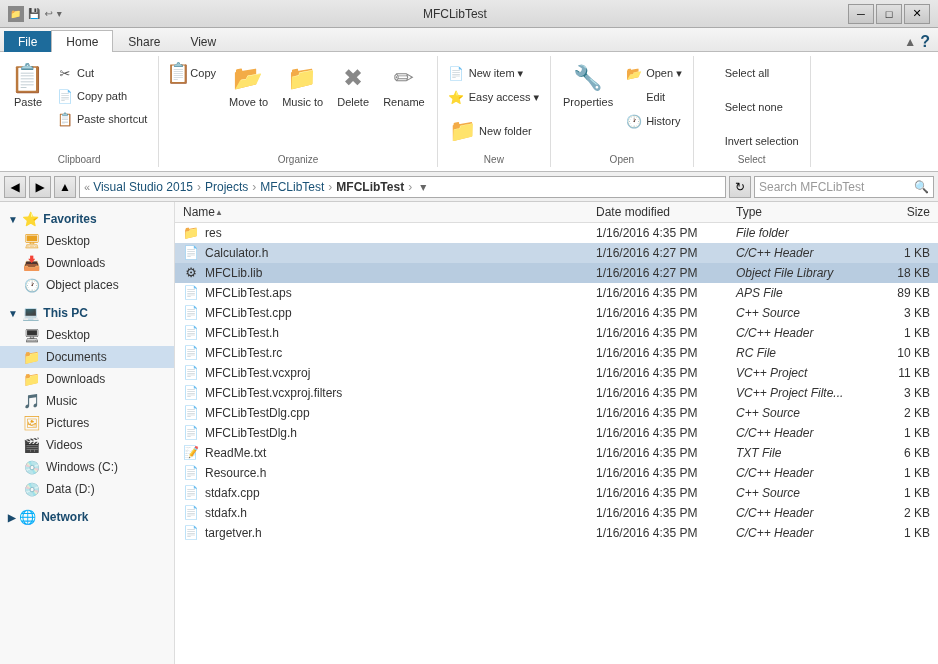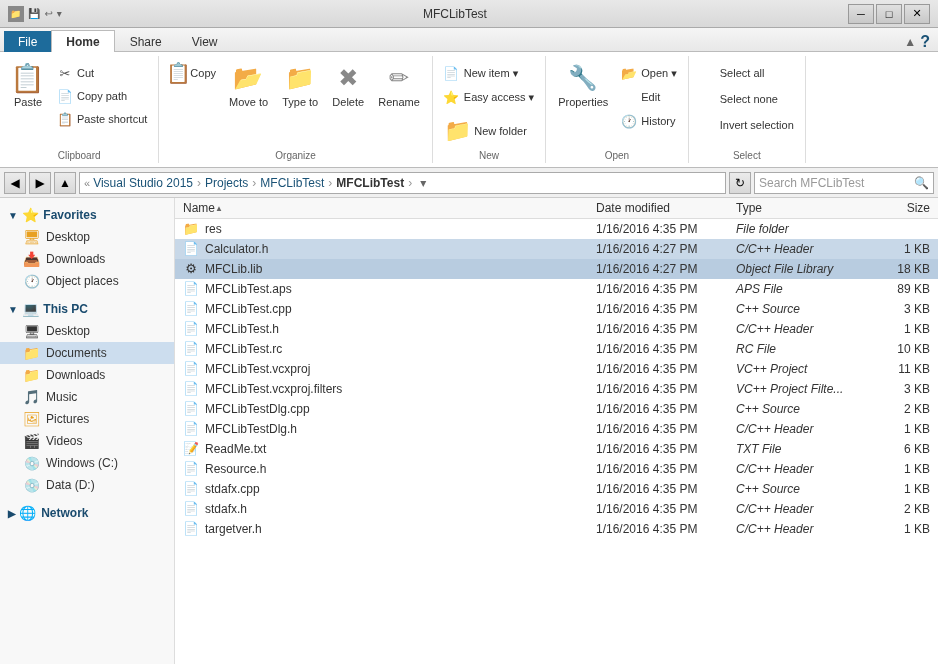--- a/index.html
+++ b/index.html
@@ -46,21 +46,21 @@
       background: transparent;
       color: #333;
       position: relative;
       top: 1px;
     }
     .ribbon-tab.active {
       background: #fff;
       border-color: #bbb;
       border-bottom-color: #fff;
       color: #333;
-      font-weight: bold;
+      font-weight: normal;
       margin-top: 15px;
     }
     .ribbon-tab-file {
       background: #1d6b9b;
       color: white;
       padding: 4px 14px 3px;
       border: none;
       font-size: 12px;
       cursor: pointer;
       top: 1px;
@@ -348,21 +348,21 @@
           <span>Copy</span>
         </div>
       </div>
       <div style="display:flex;flex-direction:row;align-items:flex-start;gap:2px;">
         <div class="ribbon-btn" style="min-width:45px;">
           <div class="icon-lg" style="background:transparent;color:#888;font-size:24px;">📂</div>
           <div style="font-size:11px;">Move to</div>
         </div>
         <div class="ribbon-btn" style="min-width:45px;">
           <div class="icon-lg" style="background:transparent;color:#888;font-size:24px;">📁</div>
-          <div style="font-size:11px;">Type to</div>
+          <div style="font-size:11px;">Music to</div>
         </div>
         <div class="ribbon-btn" style="min-width:38px;">
           <div class="icon-lg" style="background:transparent;color:#888;font-size:24px;">✖</div>
           <div style="font-size:11px;">Delete</div>
         </div>
         <div class="ribbon-btn" style="min-width:45px;">
           <div class="icon-lg" style="background:transparent;color:#888;font-size:24px;">✏</div>
           <div style="font-size:11px;">Rename</div>
         </div>
       </div>
@@ -409,21 +409,21 @@
           <div class="icon-sm" style="background:transparent;font-size:13px;">🕐</div>
           <span>History</span>
         </div>
       </div>
     </div>
     <div class="ribbon-group-label">Open</div>
   </div>
 
   <div class="ribbon-group select-group">
     <div class="ribbon-group-content">
-      <div style="display:flex;flex-direction:column;gap:4px;margin-top:4px;">
+      <div style="display:flex;flex-direction:column;gap:12px;margin-top:4px;">
         <div class="ribbon-btn-sm">
           <div class="icon-sm" style="background:transparent;font-size:13px;">☑</div>
           <span>Select all</span>
         </div>
         <div class="ribbon-btn-sm">
           <div class="icon-sm" style="background:transparent;font-size:13px;">☐</div>
           <span>Select none</span>
         </div>
         <div class="ribbon-btn-sm">
           <div class="icon-sm" style="background:transparent;font-size:11px;">⇅</div>

